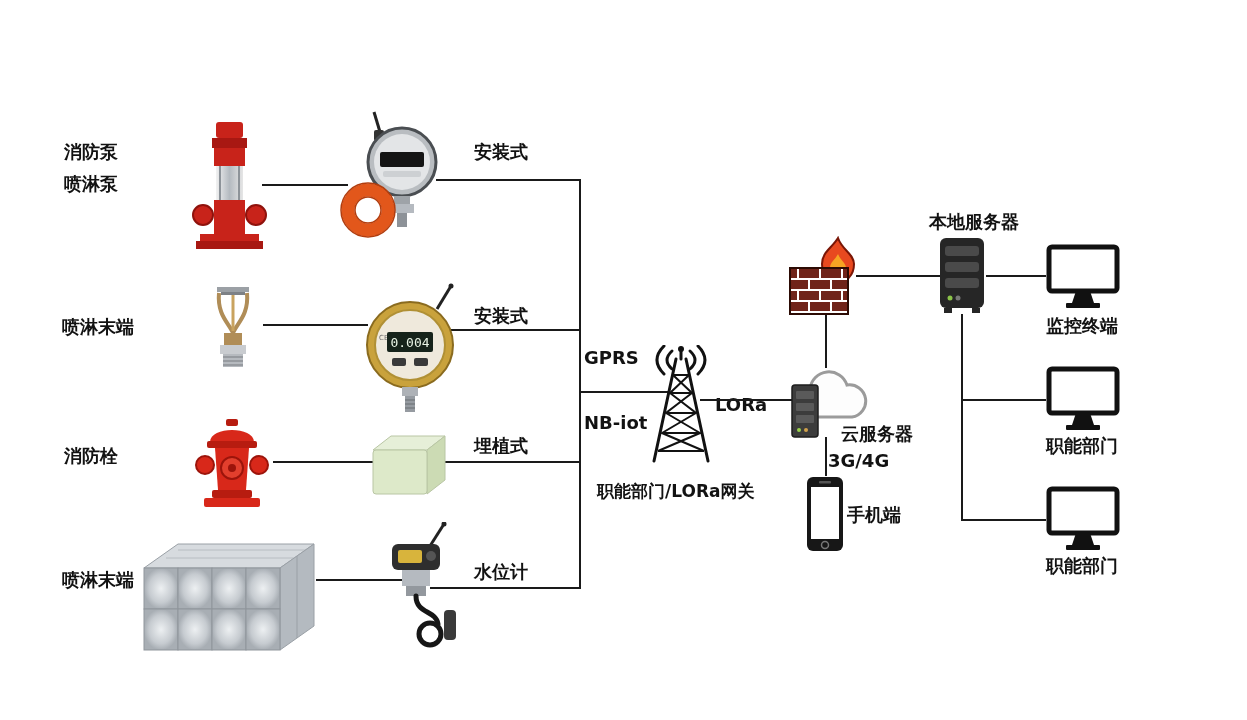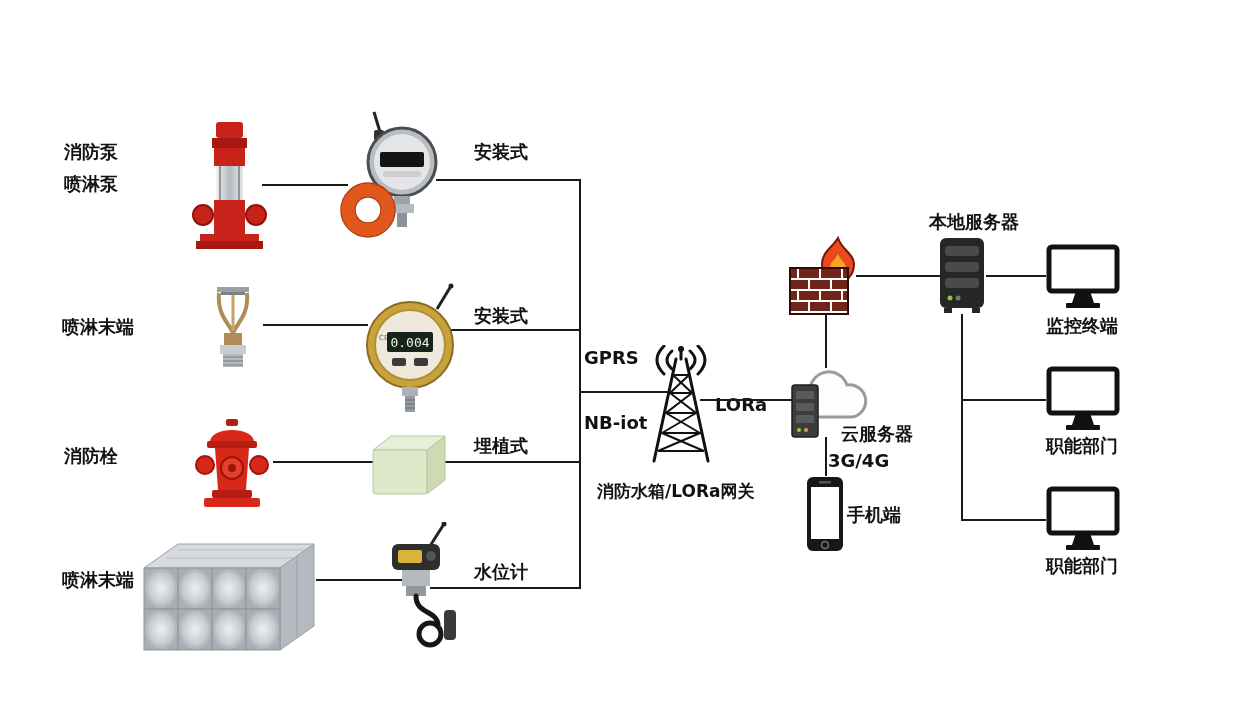--- a/index.html
+++ b/index.html
@@ -24,21 +24,21 @@
   <div class="lbl" style="left:62px;top:570px">喷淋末端</div>
 
   <div class="lbl" style="left:474px;top:142px">安装式</div>
   <div class="lbl" style="left:474px;top:306px">安装式</div>
   <div class="lbl" style="left:474px;top:436px">埋植式</div>
   <div class="lbl" style="left:474px;top:562px">水位计</div>
 
   <div class="lbl" style="left:584px;top:348px">GPRS</div>
   <div class="lbl" style="left:584px;top:413px">NB-iot</div>
   <div class="lbl" style="left:715px;top:395px">LORa</div>
-  <div class="lbl sm" style="left:597px;top:482px">消防水箱/LORa网关</div>
+  <div class="lbl sm" style="left:597px;top:482px">职能部门/LORa网关</div>
 
   <div class="lbl" style="left:841px;top:424px">云服务器</div>
   <div class="lbl" style="left:828px;top:451px">3G/4G</div>
   <div class="lbl" style="left:847px;top:505px">手机端</div>
 
   <div class="lbl" style="left:929px;top:212px">本地服务器</div>
   <div class="lbl" style="left:1046px;top:316px">监控终端</div>
   <div class="lbl" style="left:1046px;top:436px">职能部门</div>
   <div class="lbl" style="left:1046px;top:556px">职能部门</div>
 

